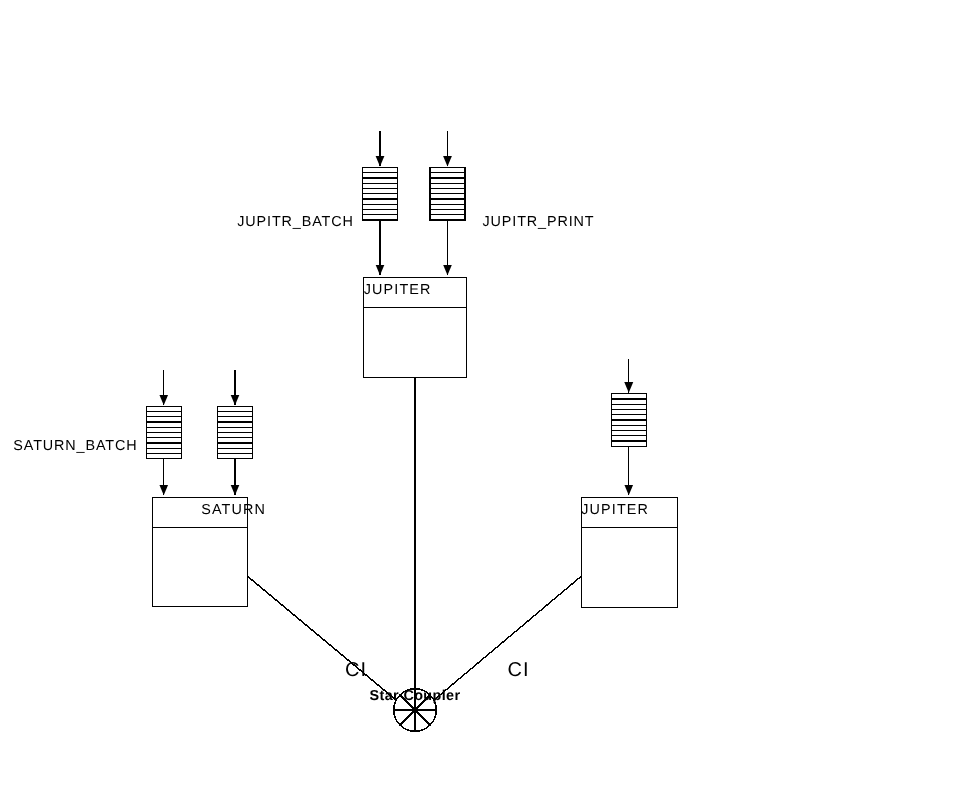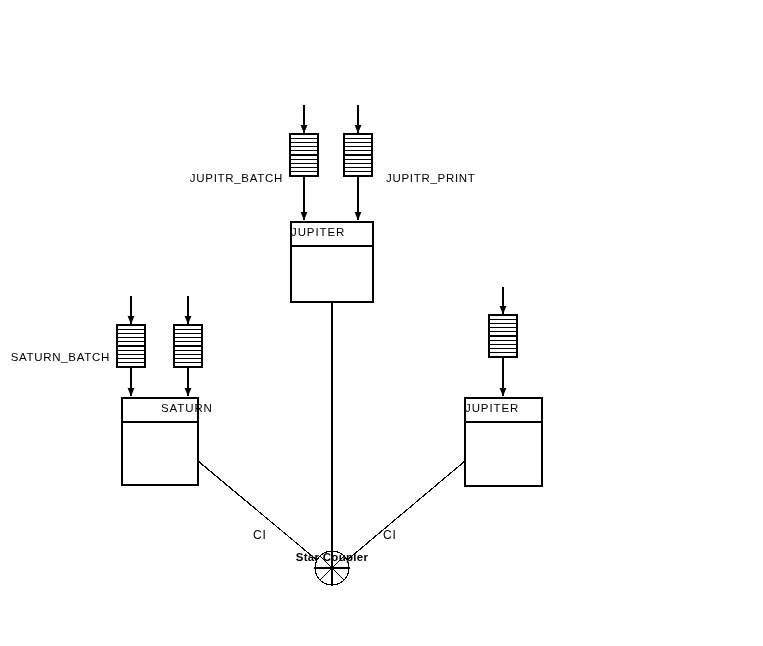--- a/index.html
+++ b/index.html
@@ -37,22 +37,23 @@
   }
   .lbl-queue {
     font-size: 11.5px;
     letter-spacing: 0.7px;
   }
   .lbl-node {
     font-size: 11.5px;
     letter-spacing: 0.9px;
   }
   .lbl-ci {
-    font-size: 12px;
+    font-size: 16px;
     letter-spacing: 0.8px;
+    margin-left: 23px;
   }
   .lbl-coupler {
     font-size: 11.5px;
     font-weight: bold;
     letter-spacing: 0.3px;
   }
   .lbl-figcode {
     font-size: 10.5px;
     font-weight: bold;
     letter-spacing: 0.7px;

